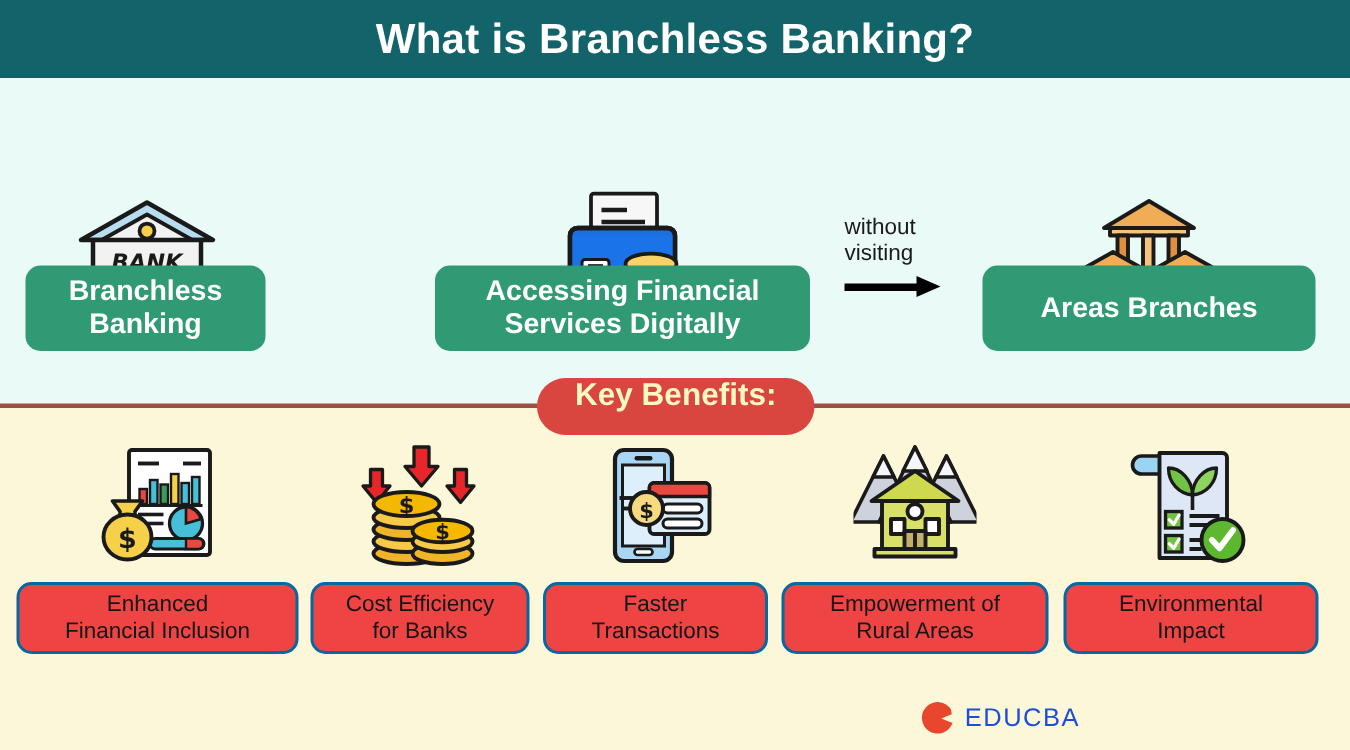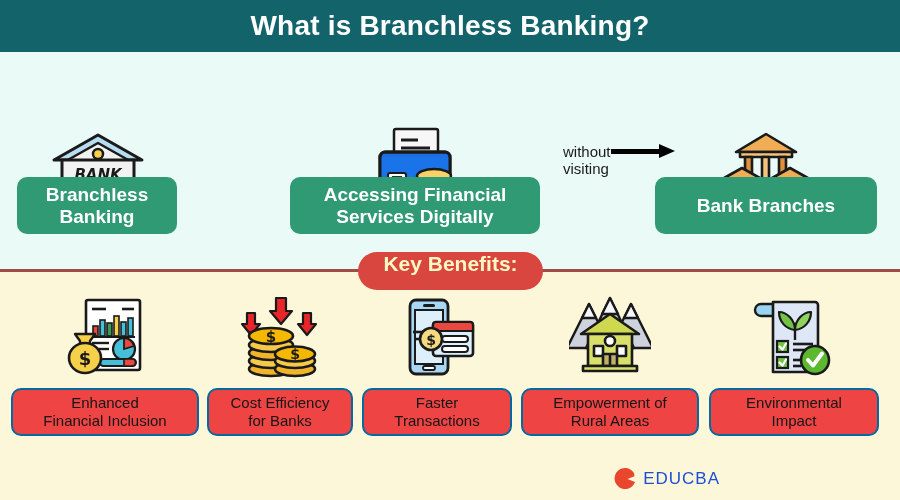--- a/index.html
+++ b/index.html
@@ -60,21 +60,21 @@
     padding: 0 10px;
   }
   #pill-branchless { left: 17px;  top: 125px; width: 160px; height: 57px; font-size: 19px; }
   #pill-accessing  { left: 290px; top: 125px; width: 250px; height: 57px; font-size: 19px; }
   #pill-branches   { left: 655px; top: 125px; width: 222px; height: 57px; font-size: 19px; }
 
   
   .connector {
     position: absolute;
     display: flex;
-    flex-direction: row;
+    flex-direction: column;
     align-items: flex-start;
   }
   #conn-means { left: 193px; top: 120px; width: 82px; }
   #conn-without { left: 563px; top: 92px; width: 82px; }
   .connector-label {
     font-size: 15px;
     color: #1a1a1a;
     line-height: 1.12;
     white-space: pre-line;
     margin-bottom: 6px;
@@ -258,21 +258,21 @@
             <rect x="53" y="52" width="42" height="5" fill="#f5c37d"></rect>
             <rect x="58" y="57" width="6" height="17" fill="#e08f3c"></rect>
             <rect x="71" y="57" width="6" height="17" fill="#f5c37d"></rect>
             <rect x="84" y="57" width="6" height="17" fill="#e08f3c"></rect>
             <rect x="53" y="74" width="42" height="5" fill="#f5c37d"></rect>
           </g>
         </svg>
       </div>
 
       <div class="green-pill" id="pill-branches">
-        <span style="white-space:pre-line">Bank Branches</span>
+        <span style="white-space:pre-line">Areas Branches</span>
       </div>
 
     </div>
   </div>
 
   <div class="divider-line"></div>
 
   <div class="benefits-section">
     <div class="benefits-row">
 

